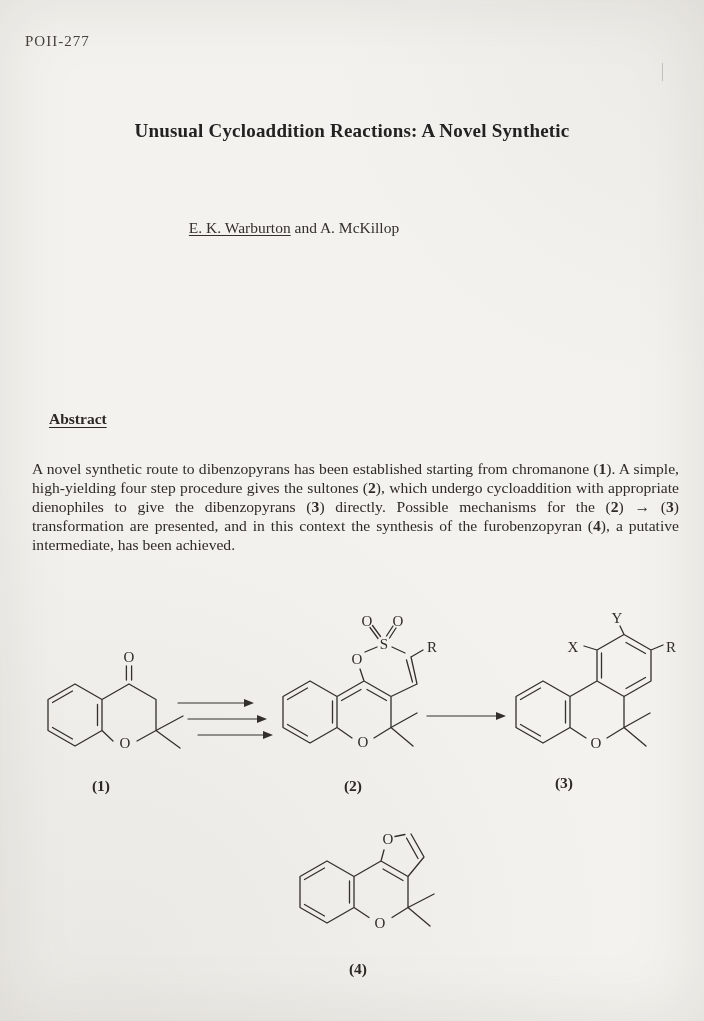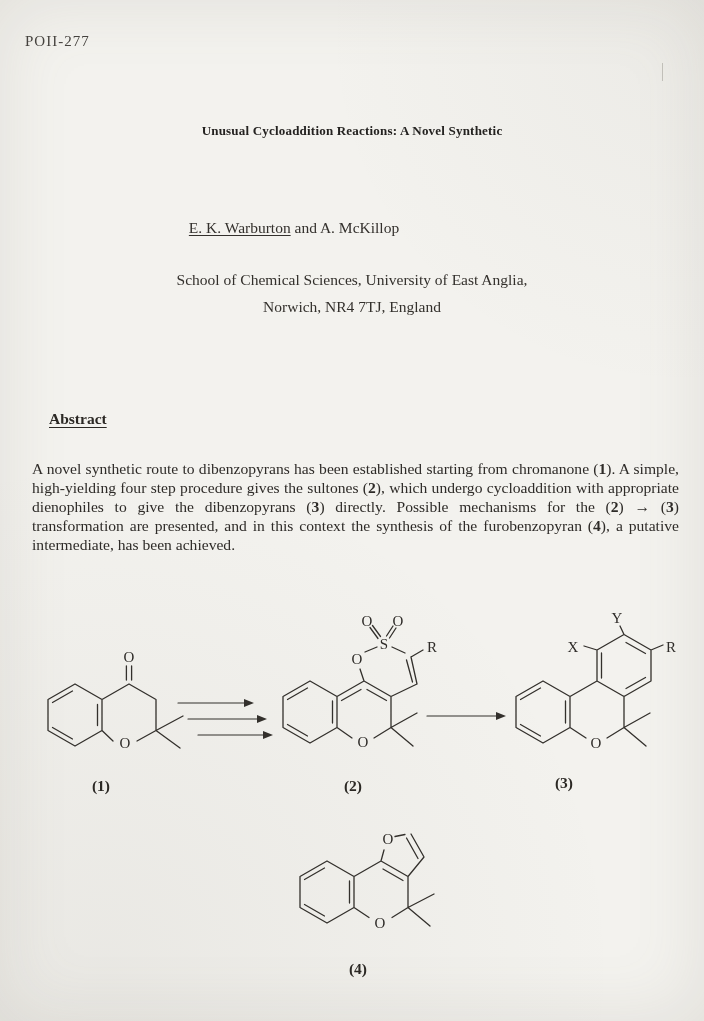--- a/index.html
+++ b/index.html
@@ -9,21 +9,21 @@
       radial-gradient(circle at 15% 95%, rgba(110,105,95,0.07), transparent 45%),
       radial-gradient(circle at 97% 3%, rgba(110,105,95,0.05), transparent 30%),
       #f3f2ee;
     box-shadow:inset 0 0 70px rgba(120,112,100,0.14);
     font-family:"Liberation Serif","DejaVu Serif",serif;
     color:#2e2b28;
   }
   .hdr-left{position:absolute;left:25px;top:33px;font-size:15px;letter-spacing:1px;color:#45423e;}
   .hdr-right{position:absolute;right:24px;top:30px;font-size:16px;color:#3c3a36;}
   .title{position:absolute;top:117px;left:0;width:704px;text-align:center;
-    font-weight:bold;font-size:13px;line-height:27px;color:#242220;letter-spacing:0.2px;}
+    font-weight:bold;font-size:19px;line-height:27px;color:#242220;letter-spacing:0.2px;}
   .authors{position:absolute;top:219px;left:0;width:588px;text-align:center;font-size:15.5px;color:#33302c;}
   .authors .uline{text-decoration:underline;text-underline-offset:2px;}
   .affil{position:absolute;top:266px;left:0;width:704px;text-align:center;font-size:15.5px;line-height:27px;color:#33302c;}
   .abs-head{position:absolute;left:33px;top:410px;font-size:15.5px;font-weight:bold;
     text-decoration:underline;text-underline-offset:3px;color:#2b2824;margin-left:16px;}
   .abs-body{position:absolute;left:32px;top:459px;width:647px;font-size:15.6px;line-height:19px;
     text-align:justify;text-align-last:left;color:#2e2b28;}
   .abs-body b{font-weight:bold;}
   .scheme{position:absolute;left:0;top:600px;}
   .bond{stroke:#33302c;stroke-width:1.3;fill:none;stroke-linecap:round;stroke-linejoin:round;}
@@ -40,24 +40,20 @@
 
   <div class="hdr-left">POII-277</div>
   <div class="artifact"></div>
 
   <div class="title">
     <div>Unusual Cycloaddition Reactions: A Novel Synthetic</div>
   </div>
 
   <div class="authors"><span class="uline">E. K. Warburton</span><span> and A. McKillop</span></div>
 
-  <div class="affil">
-    <div>School of Chemical Sciences, University of East Anglia,</div>
-    <div>Norwich, NR4 7TJ, England</div>
-  </div>
 
   <div class="abs-head">Abstract</div>
   <div class="abs-body"><span>A novel synthetic route to dibenzopyrans has been established starting from chromanone (</span><b>1</b><span>). A simple, high-yielding four step procedure gives the sultones (</span><b>2</b><span>), which undergo cycloaddition with appropriate dienophiles to give the dibenzopyrans (</span><b>3</b><span>) directly.  Possible mechanisms for the (</span><b>2</b><span>) → (</span><b>3</b><span>) transformation are presented, and in this context the synthesis of the furobenzopyran (</span><b>4</b><span>), a putative intermediate, has been achieved.</span></div>
 
   <svg class="scheme" width="704" height="421" viewBox="0 600 704 421" xmlns="http://www.w3.org/2000/svg">
 
     <g>
       <path class="bond" d="
         M75,684 L48,699.5 L48,730.5 L75,746 L102,730.5 L102,699.5 Z
         M102,699.5 L129,684 L156,699.5 L156,730.5

